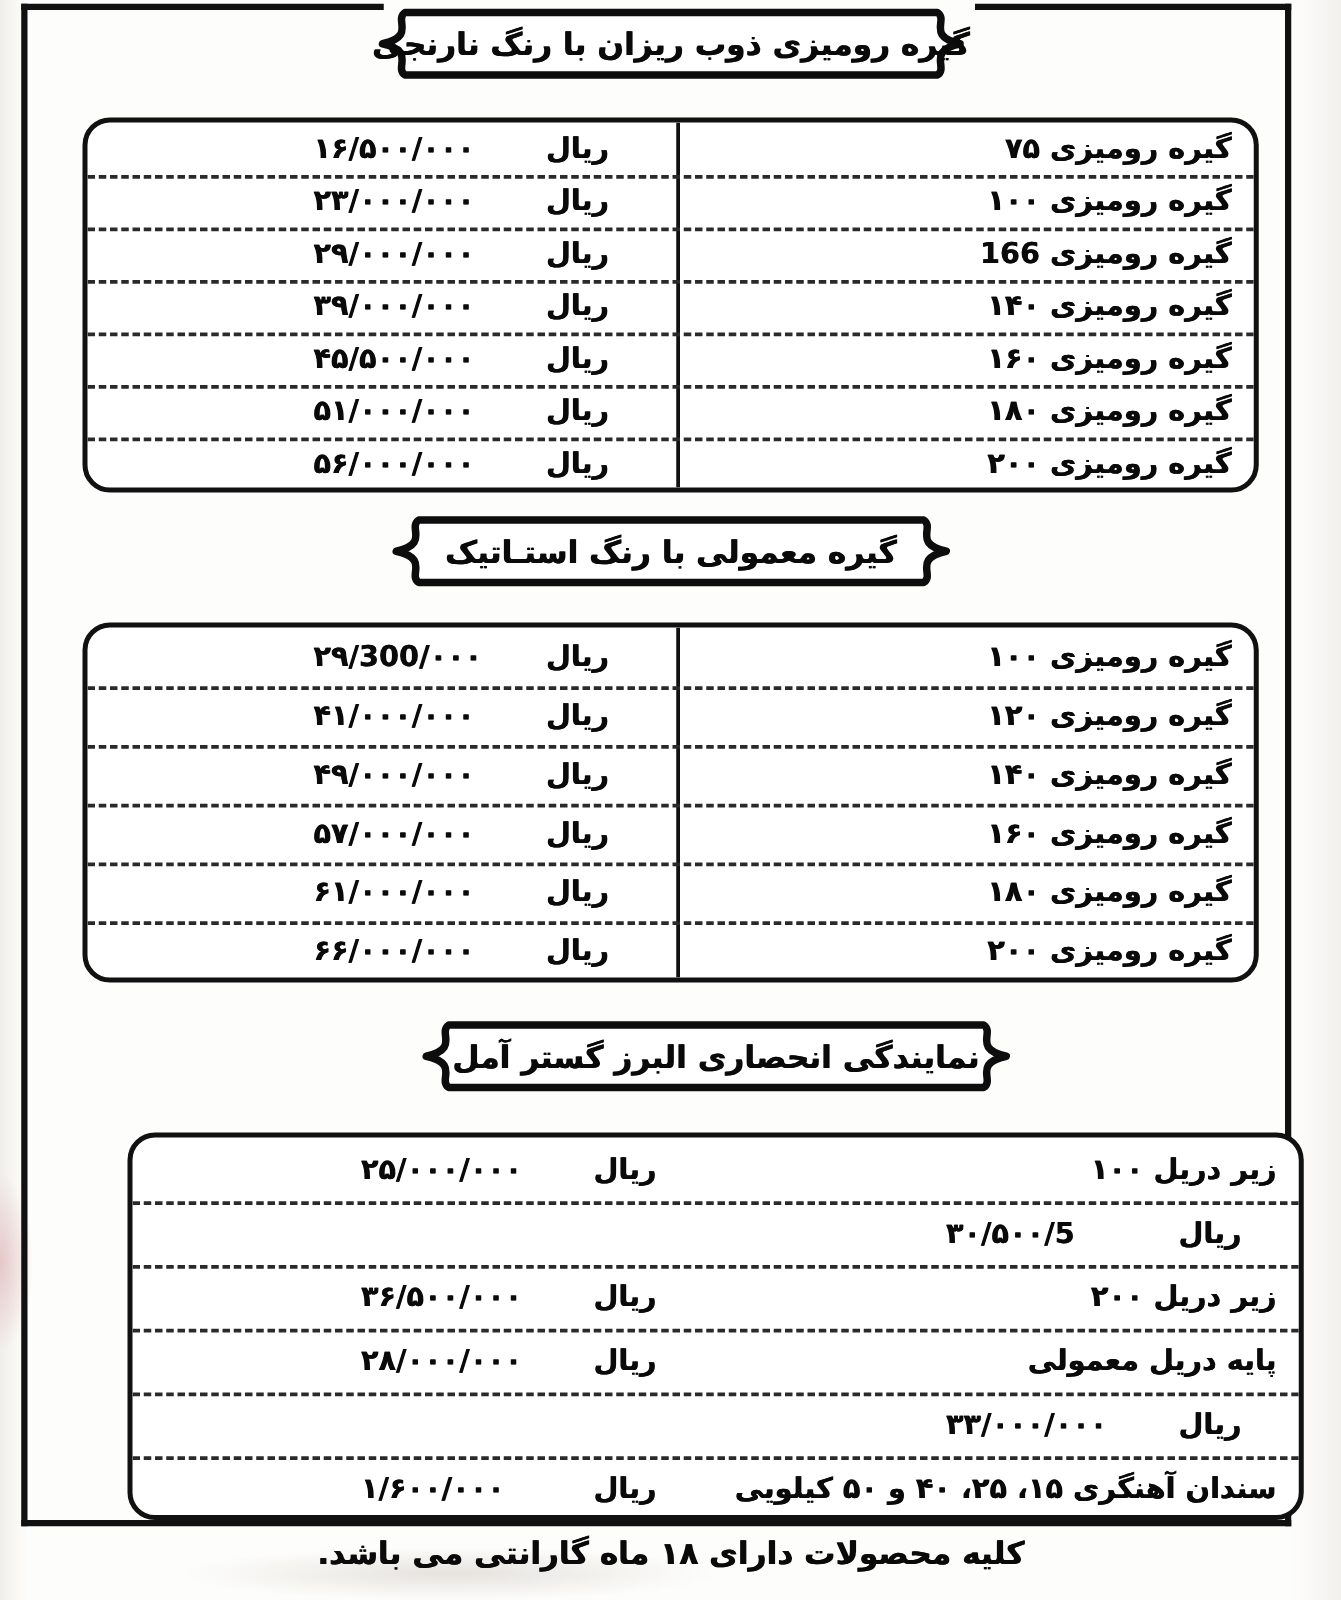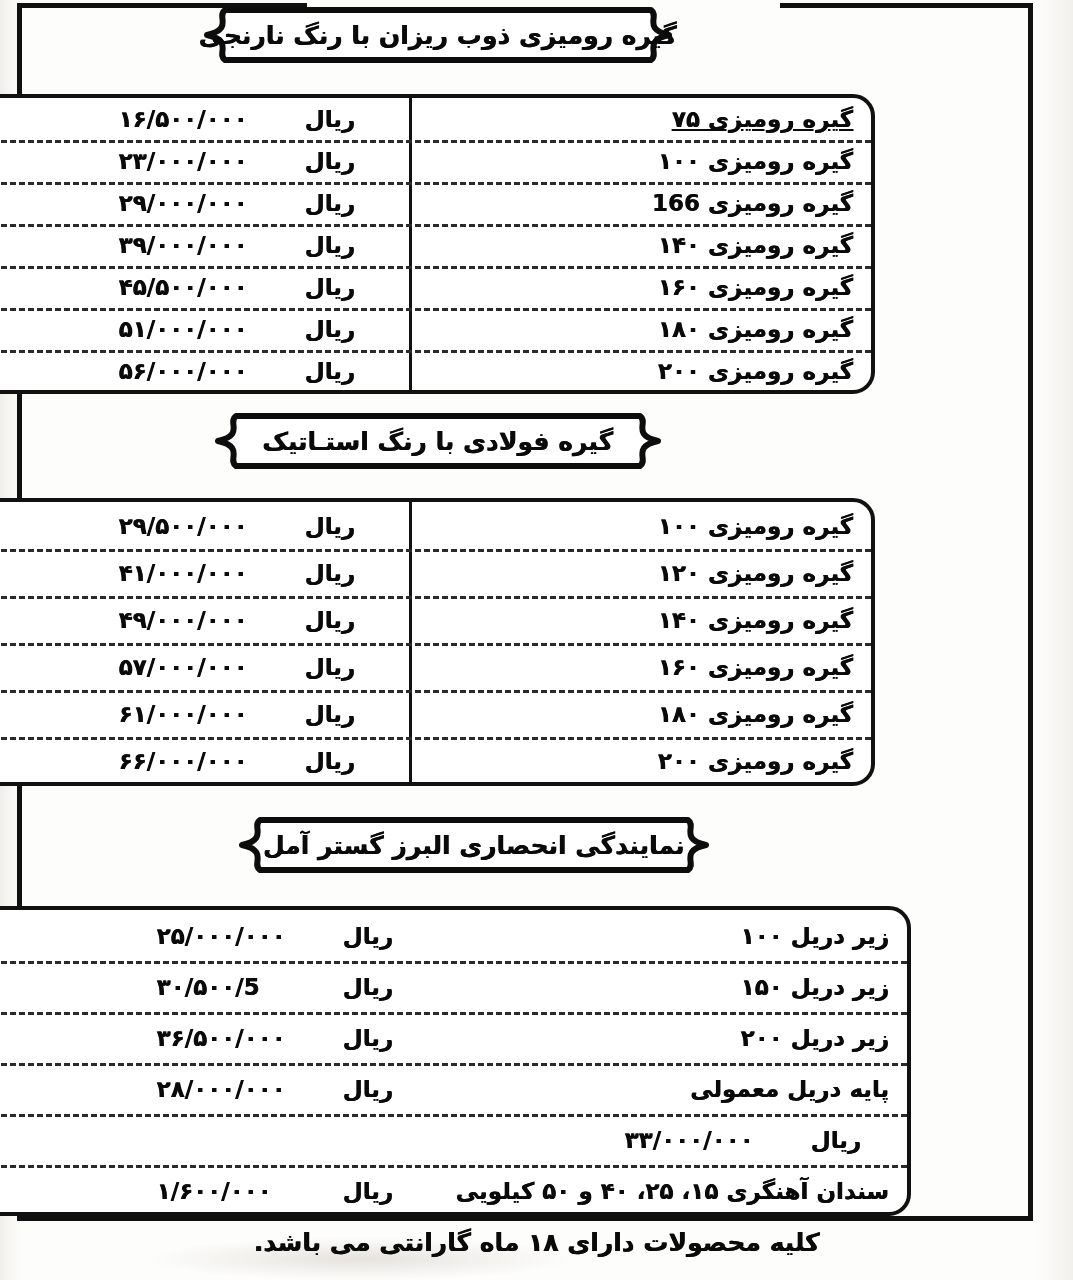--- a/index.html
+++ b/index.html
@@ -69,21 +69,21 @@
     position: absolute;
     left: 780px; top: 3px;
     width: 253px; height: 5px;
     background: #111;
   }
 
   
   .section {
     position: absolute;
     left: 0;
-    width: 875px;
+    width: 1073px;
   }
 
   
   .ribbon {
     position: relative;
     margin: 0 auto;
     height: 62px;
     display: flex;
     align-items: center;
     justify-content: center;
@@ -202,21 +202,21 @@
       <div class="section" style="top: 6px;">
         <div class="ribbon" style="width: 470px;">
           <svg class="ribbon-svg" width="470" height="58" viewBox="0 0 470 58" aria-hidden="true">
             <path d="M 22 4 L 448 4 C 457 10, 439 23, 466 29 C 439 35, 457 48, 448 54 L 22 54 C 13 48, 31 35, 4 29 C 31 23, 13 10, 22 4 Z" fill="#ffffff" stroke="#0d0d0d" stroke-width="6" stroke-linejoin="round"></path>
           </svg>
           <div class="ribbon-text">گیره رومیزی ذوب ریزان با رنگ نارنجی</div>
         </div>
         <div class="card" style="width: 941px; height: 300px; margin-top: 26px;">
           <div class="divider" style="left: 471px;"></div>
           <div class="row" style="height: 42px;">
-            <div class="cell-label" style="width: 470px; text-decoration: underline;">گیره رومیزی  ۷۵</div>
+            <div class="cell-label" style="width: 470px;">گیره رومیزی  ۷۵</div>
             <div class="cell-price" style="flex: 1 1 0%;">
               <span class="price-unit">ریال</span>
               <span class="price-amount">۱۶/۵۰۰/۰۰۰</span>
             </div>
           </div>
           <div class="row" style="height: 42px;">
             <div class="cell-label" style="width: 470px;">گیره رومیزی  ۱۰۰</div>
             <div class="cell-price" style="flex: 1 1 0%;">
               <span class="price-unit">ریال</span>
               <span class="price-amount">۲۳/۰۰۰/۰۰۰</span>
@@ -257,29 +257,29 @@
               <span class="price-amount">۵۶/۰۰۰/۰۰۰</span>
             </div>
           </div>
         </div>
       </div>
       <div class="section" style="top: 412px;">
         <div class="ribbon" style="width: 448px;">
           <svg class="ribbon-svg" width="448" height="58" viewBox="0 0 448 58" aria-hidden="true">
             <path d="M 22 4 L 426 4 C 435 10, 417 23, 444 29 C 417 35, 435 48, 426 54 L 22 54 C 13 48, 31 35, 4 29 C 31 23, 13 10, 22 4 Z" fill="#ffffff" stroke="#0d0d0d" stroke-width="6" stroke-linejoin="round"></path>
           </svg>
-          <div class="ribbon-text">گیره فولادی با رنگ استـاتیک</div>
+          <div class="ribbon-text">گیره معمولی با رنگ استـاتیک</div>
         </div>
         <div class="card" style="width: 941px; height: 288px; margin-top: 24px;">
           <div class="divider" style="left: 471px;"></div>
           <div class="row" style="height: 47px;">
             <div class="cell-label" style="width: 470px;">گیره رومیزی  ۱۰۰</div>
             <div class="cell-price" style="flex: 1 1 0%;">
               <span class="price-unit">ریال</span>
-              <span class="price-amount">۲۹/۵۰۰/۰۰۰</span>
+              <span class="price-amount">۲۹/300/۰۰۰</span>
             </div>
           </div>
           <div class="row" style="height: 47px;">
             <div class="cell-label" style="width: 470px; text-align: right;">گیره رومیزی  ۱۲۰</div>
             <div class="cell-price" style="flex: 1 1 0%;">
               <span class="price-unit">ریال</span>
               <span class="price-amount">۴۱/۰۰۰/۰۰۰</span>
             </div>
           </div>
           <div class="row" style="height: 47px;">
@@ -321,21 +321,20 @@
         </div>
         <div class="card" style="width: 941px; height: 310px; margin-top: 28px;">
           <div class="row" style="height: 51px;">
             <div class="cell-label" style="width: 468px;">زیر دریل  ۱۰۰</div>
             <div class="cell-price" style="flex: 1 1 0%;">
               <span class="price-unit">ریال</span>
               <span class="price-amount">۲۵/۰۰۰/۰۰۰</span>
             </div>
           </div>
           <div class="row" style="height: 51px;">
-            <div class="cell-label" style="width: 468px;">زیر دریل  ۱۵۰</div>
             <div class="cell-price" style="flex: 1 1 0%;">
               <span class="price-unit">ریال</span>
               <span class="price-amount">۳۰/۵۰۰/5</span>
             </div>
           </div>
           <div class="row" style="height: 51px;">
             <div class="cell-label" style="width: 468px;">زیر دریل  ۲۰۰</div>
             <div class="cell-price" style="flex: 1 1 0%;">
               <span class="price-unit">ریال</span>
               <span class="price-amount">۳۶/۵۰۰/۰۰۰</span>

